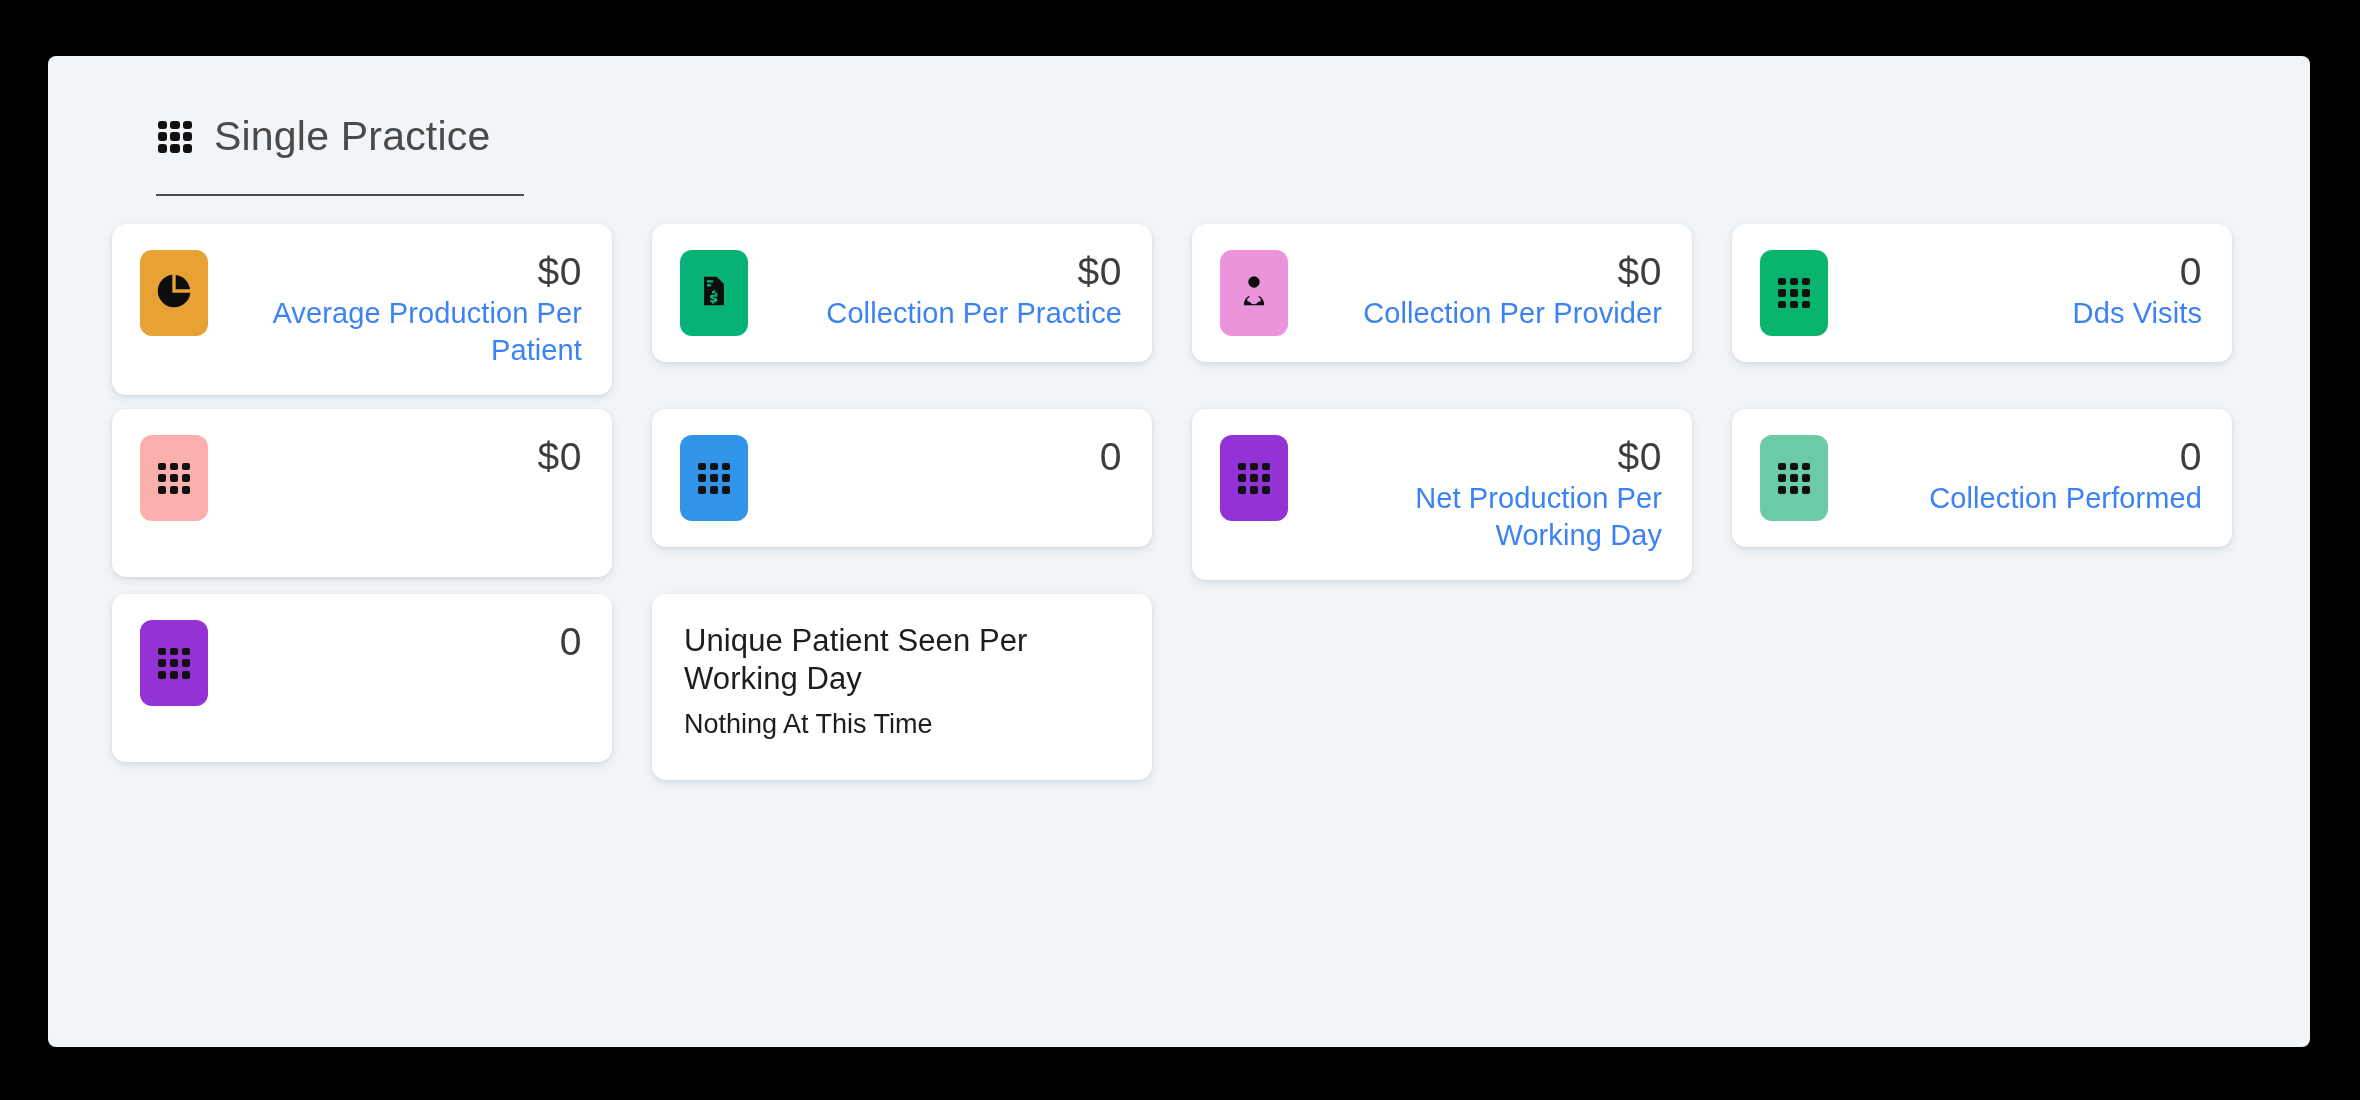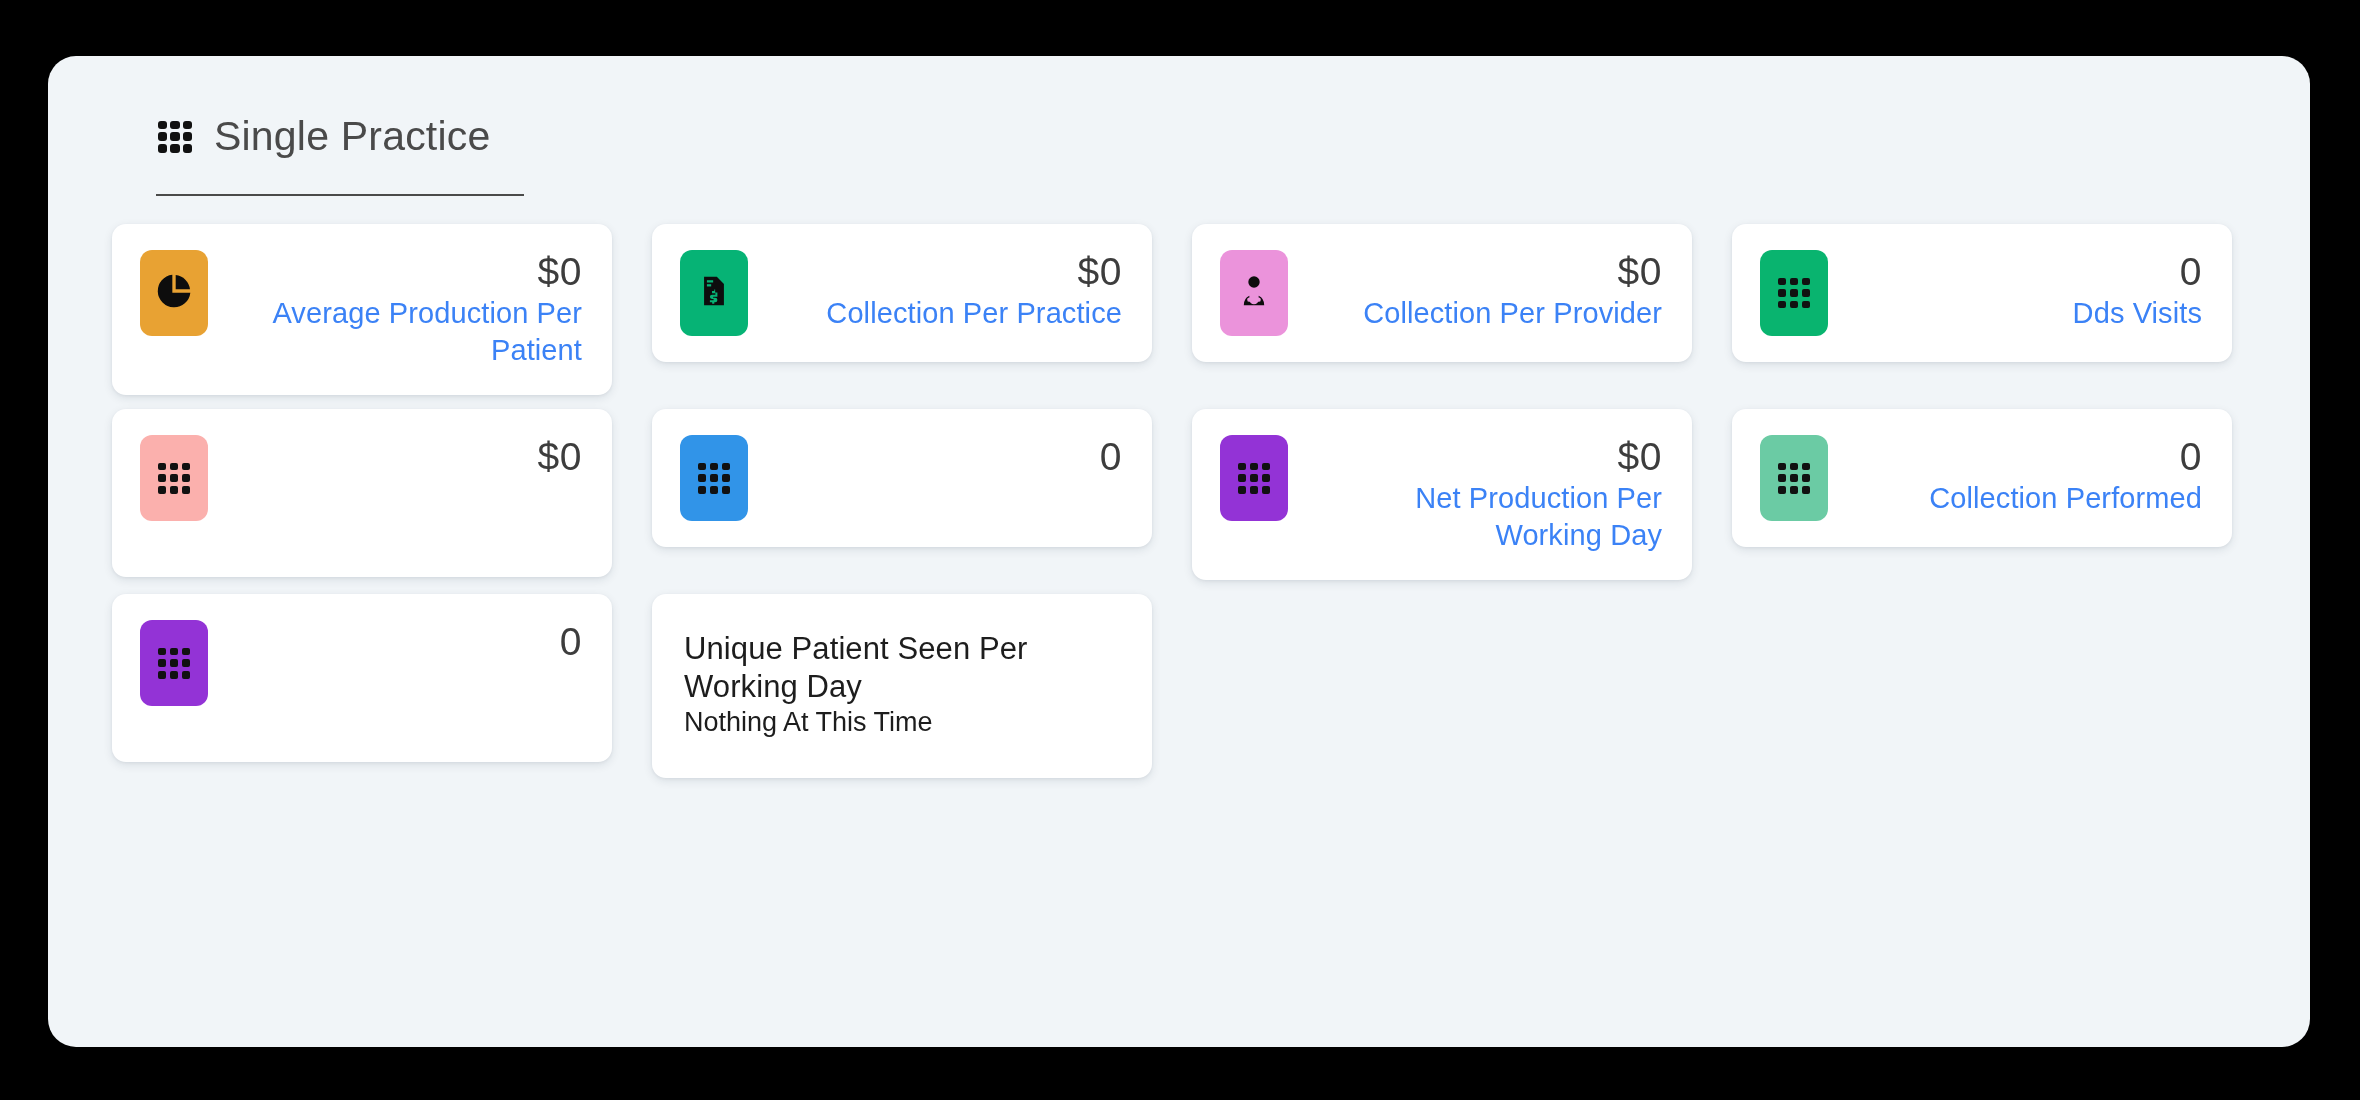--- a/index.html
+++ b/index.html
@@ -7,21 +7,21 @@
     width: 2360px; height: 1100px;
     background: #000000;
     font-family: "Liberation Sans", sans-serif;
     overflow: hidden;
   }
   #panel {
     position: absolute;
     left: 48px; top: 56px;
     width: 2262px; height: 991px;
     background: #F1F5F8;
-    border-radius: 28px;
+    border-radius: 8px;
   }
   
   #header {
     position: absolute;
     left: 60px; top: 60px;
     width: 420px;
   }
   #header-row {
     display: flex;
     align-items: center;
@@ -100,32 +100,32 @@
     margin-top: 2px;
     font-size: 29px;
     font-weight: 300;
     color: #3b82f6;
     line-height: 1.28;
     letter-spacing: .1px;
   }
   
   .card.message {
     display: block;
-    padding: 36px 30px 40px 32px;
+    padding: 28px 30px 40px 32px;
     min-height: 168px;
   }
   .msg-title {
     font-size: 31px;
     font-weight: 400;
     color: #1d1d1d;
     line-height: 1.22;
     letter-spacing: .1px;
   }
   .msg-sub {
-    margin-top: 0;
+    margin-top: 10px;
     font-size: 27px;
     font-weight: 400;
     color: #1d1d1d;
     line-height: 1.2;
   }
 </style>
 </head>
 <body>
 
 <div id="panel">

